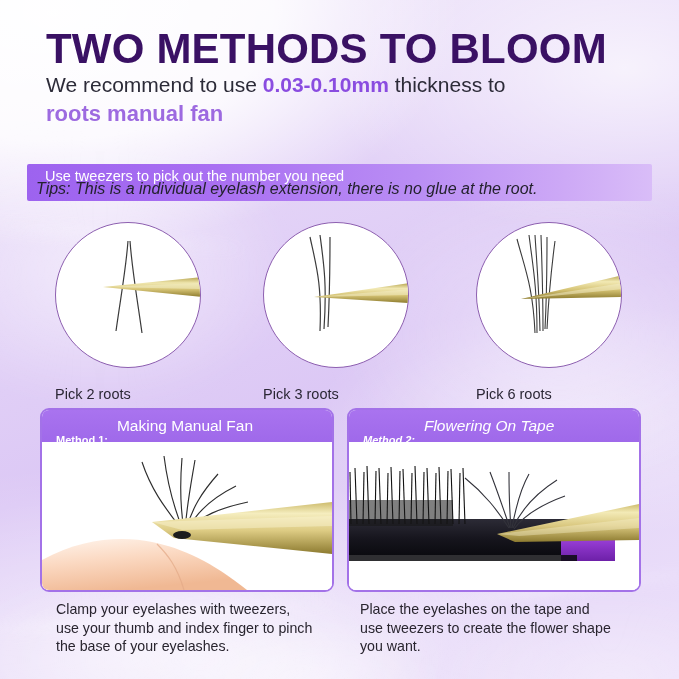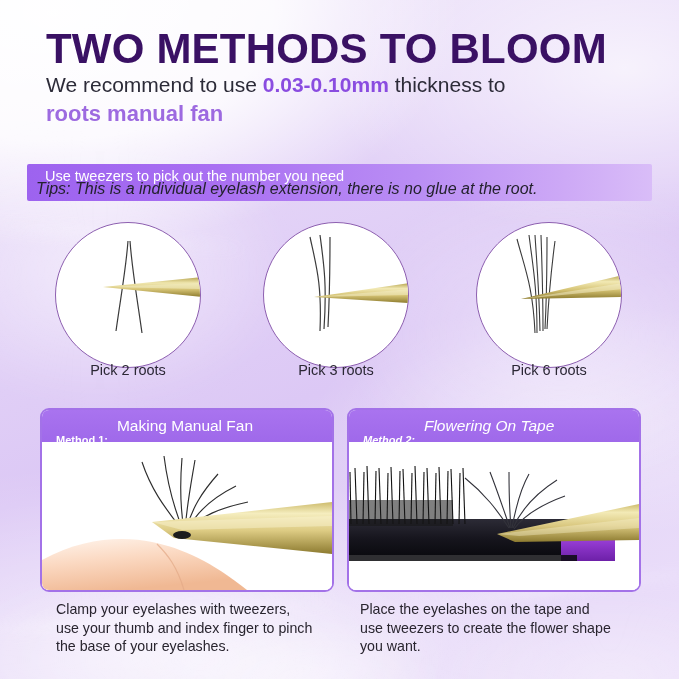--- a/index.html
+++ b/index.html
@@ -62,21 +62,21 @@
 
   .circles{position:absolute;left:0;top:222px;width:679px;height:170px;}
   .circ-wrap{position:absolute;width:146px;height:146px;}
   .c1{left:55px;top:0;} .c2{left:263px;top:0;} .c3{left:476px;top:0;}
   .circ{
     width:146px;height:146px;border-radius:50%;
     background:#ffffff;border:1px solid #8d5fb0;
     box-sizing:border-box;overflow:hidden;position:relative;
   }
   .clabel{
-    position:absolute;top:140px;width:146px;text-align:center;
+    position:absolute;top:164px;width:146px;
     font-size:14.5px;color:#2b2735;
   }
 
   .panels{position:absolute;left:0;top:408px;width:679px;height:186px;}
   .panel{
     position:absolute;width:294px;height:184px;
     border:2px solid #a372e8;border-radius:9px;
     background:#ffffff;box-sizing:border-box;overflow:hidden;
   }
   .p1{left:40px;top:0;}

